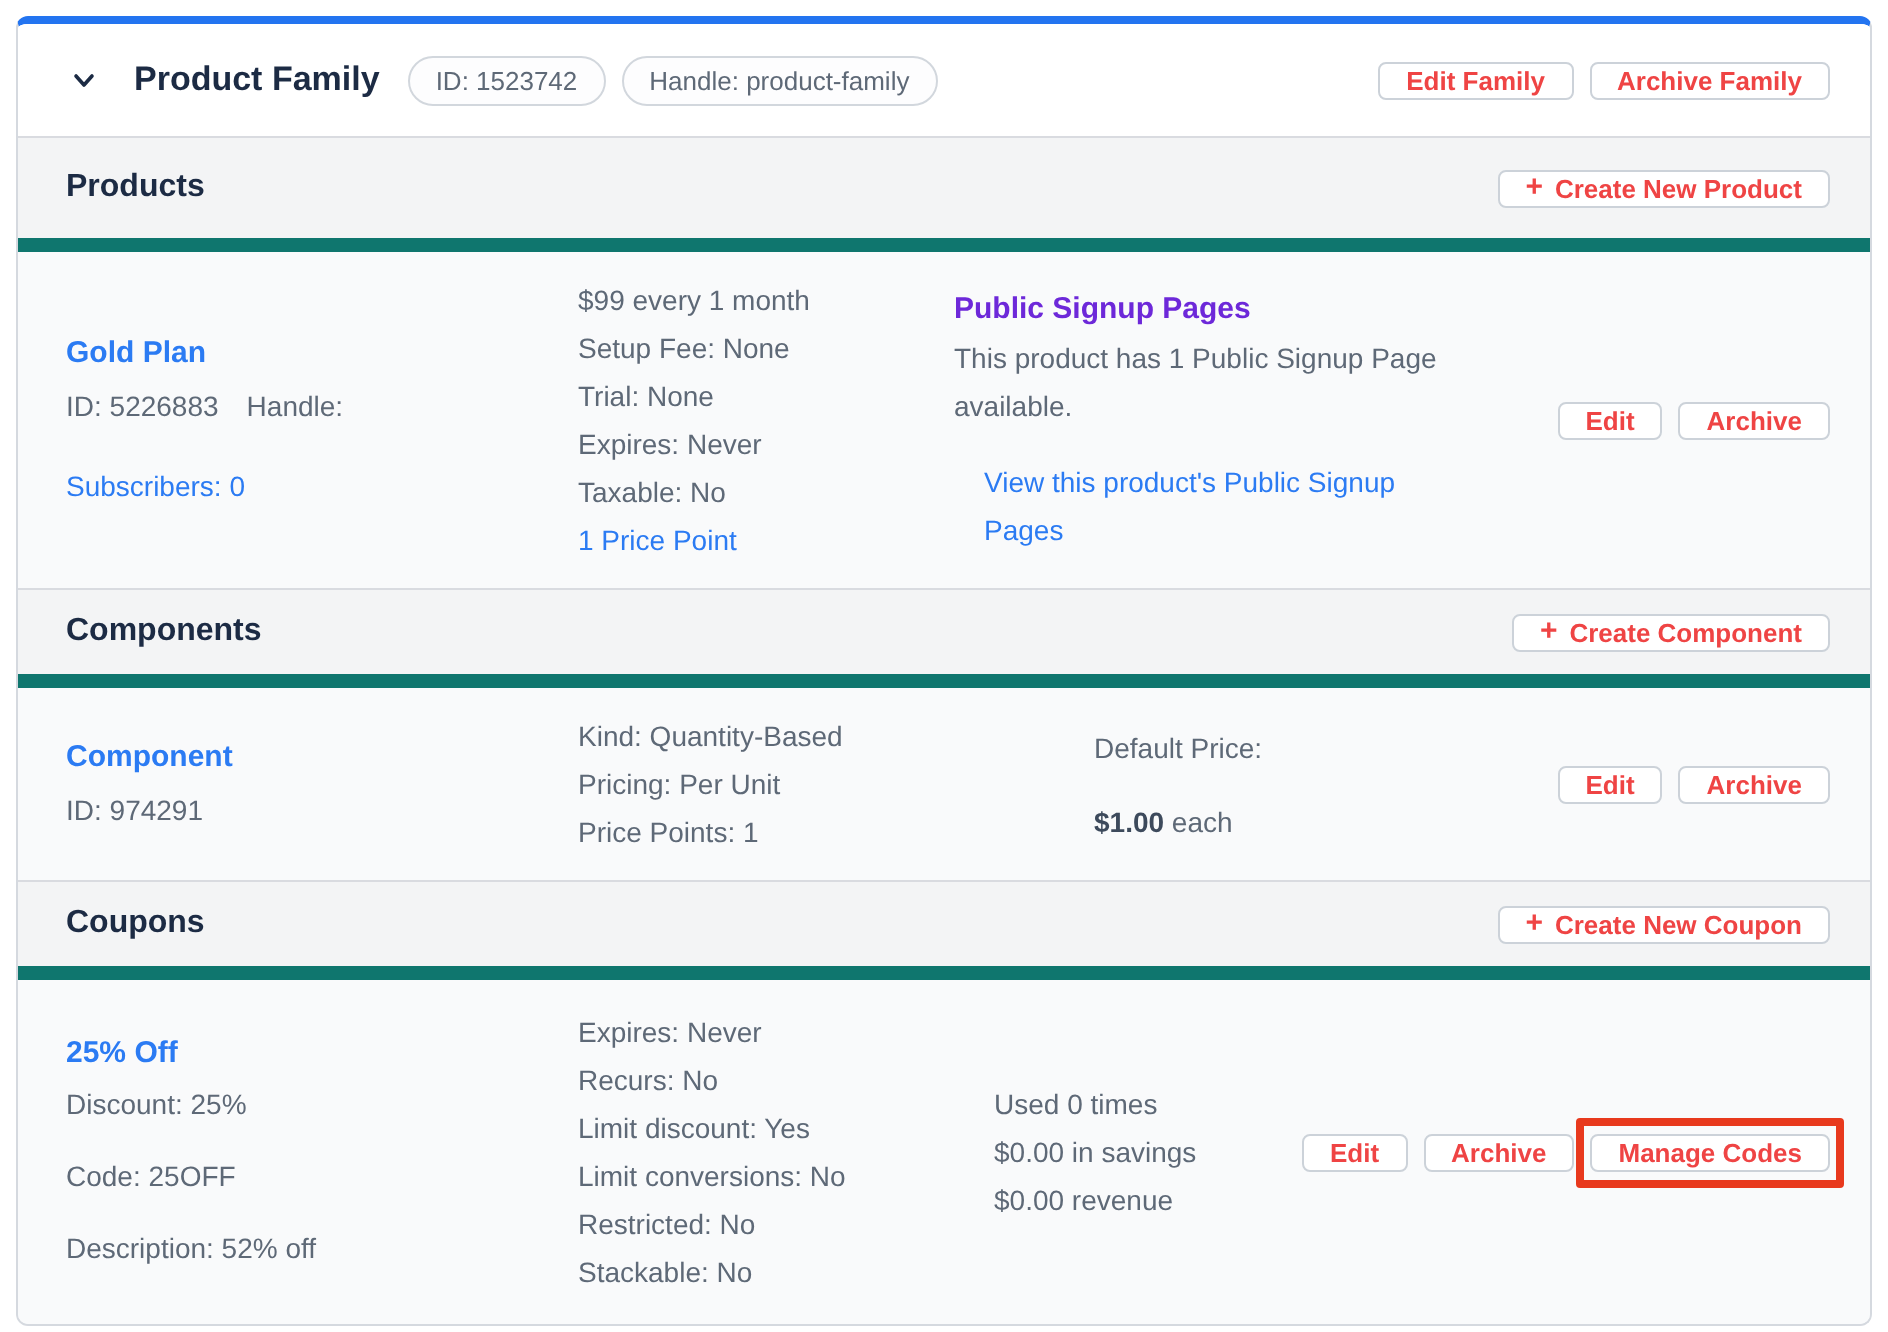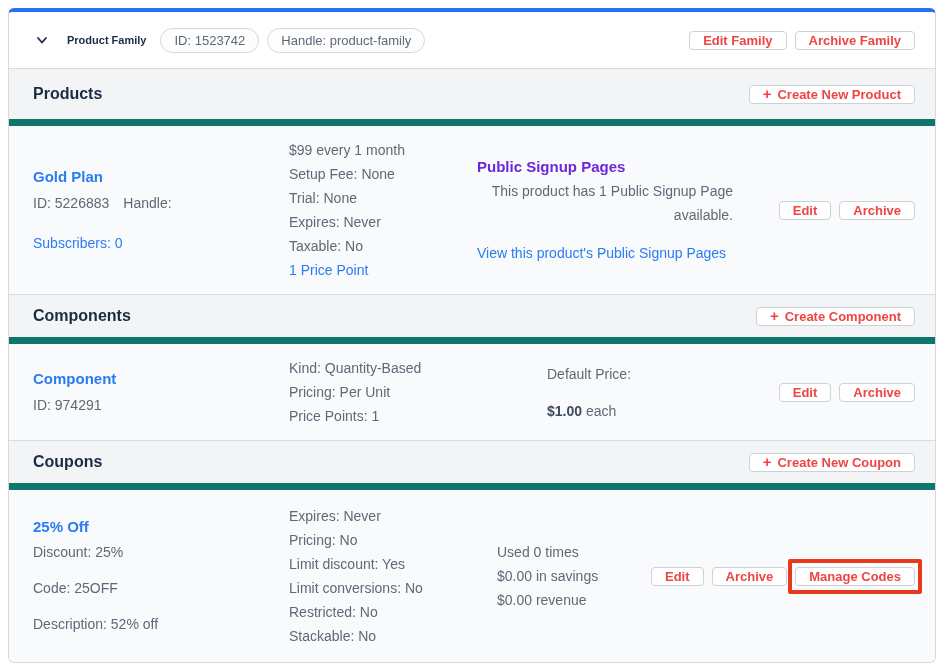--- a/index.html
+++ b/index.html
@@ -21,21 +21,21 @@
 
   
   .family-header {
     display: flex; align-items: center;
     background: #ffffff;
     min-height: 57px;
     padding: 8px 20px 8px 22px;
     border-bottom: 1px solid #d9dbe0;
   }
   .chev-btn { background: none; border: none; cursor: pointer; display: flex; align-items: center; padding: 4px; }
-  .family-title { font-size: 11px; font-weight: 700; color: #1c2b44; margin: 0 14px 0 14px; }
+  .family-title { font-size: 17px; font-weight: 700; color: #1c2b44; margin: 0 14px 0 14px; }
   .badge {
     display: inline-block;
     border: 1px solid #d2d7dd; border-radius: 13px;
     background: #fdfdfe;
     padding: 4px 13px; margin-right: 8px;
     font-size: 13px; color: #5e6977; white-space: nowrap;
   }
   .spacer { flex: 1 1 auto; }
 
   .btn {
@@ -88,22 +88,22 @@
     text-decoration: none; line-height: 22px;
   }
   .text-link { color: #2b7bf3; text-decoration: none; line-height: 24px; display: inline-block; }
   .mt12 { margin-top: 12px; }
   .mt16 { margin-top: 16px; }
 
   .id-line { line-height: 24px; margin-top: 3px; }
   .id-line .handle-label { margin-left: 14px; }
 
   .signup-title { font-size: 15px; font-weight: 700; color: #6d28d9; line-height: 24px; }
-  .signup-desc { line-height: 24px; margin-top: 0; text-align: right; }
-  .signup-link { margin-top: 14px; }
+  .signup-desc { line-height: 24px; margin-top: 0; }
+  .signup-link { margin-top: 14px; margin-left: 15px; }
 
   .price-value { color: #3d4a5c; font-weight: 700; }
   .default-price-label { line-height: 24px; }
   .default-price-line { margin-top: 13px; line-height: 24px; }
 
   .btn-group { margin-left: auto; display: flex; align-items: center; flex: 0 0 auto; }
 
   
   .mc-wrap { position: relative; display: inline-flex; margin-left: 8px; }
   .red-box {
@@ -213,21 +213,21 @@
 
   <div class="data-row row-coupon">
     <div class="col1">
       <a class="name-link" href="#">25% Off</a>
       <div class="detail-line" style="margin-top:2px;">Discount: 25%</div>
       <div class="detail-line mt12">Code: 25OFF</div>
       <div class="detail-line mt12">Description: 52% off</div>
     </div>
     <div class="col2">
       <div class="detail-line">Expires: Never</div>
-      <div class="detail-line">Pricing: No</div>
+      <div class="detail-line">Recurs: No</div>
       <div class="detail-line">Limit discount: Yes</div>
       <div class="detail-line">Limit conversions: No</div>
       <div class="detail-line">Restricted: No</div>
       <div class="detail-line">Stackable: No</div>
     </div>
     <div class="col3">
       <div class="detail-line">Used 0 times</div>
       <div class="detail-line">$0.00 in savings</div>
       <div class="detail-line">$0.00 revenue</div>
     </div>

